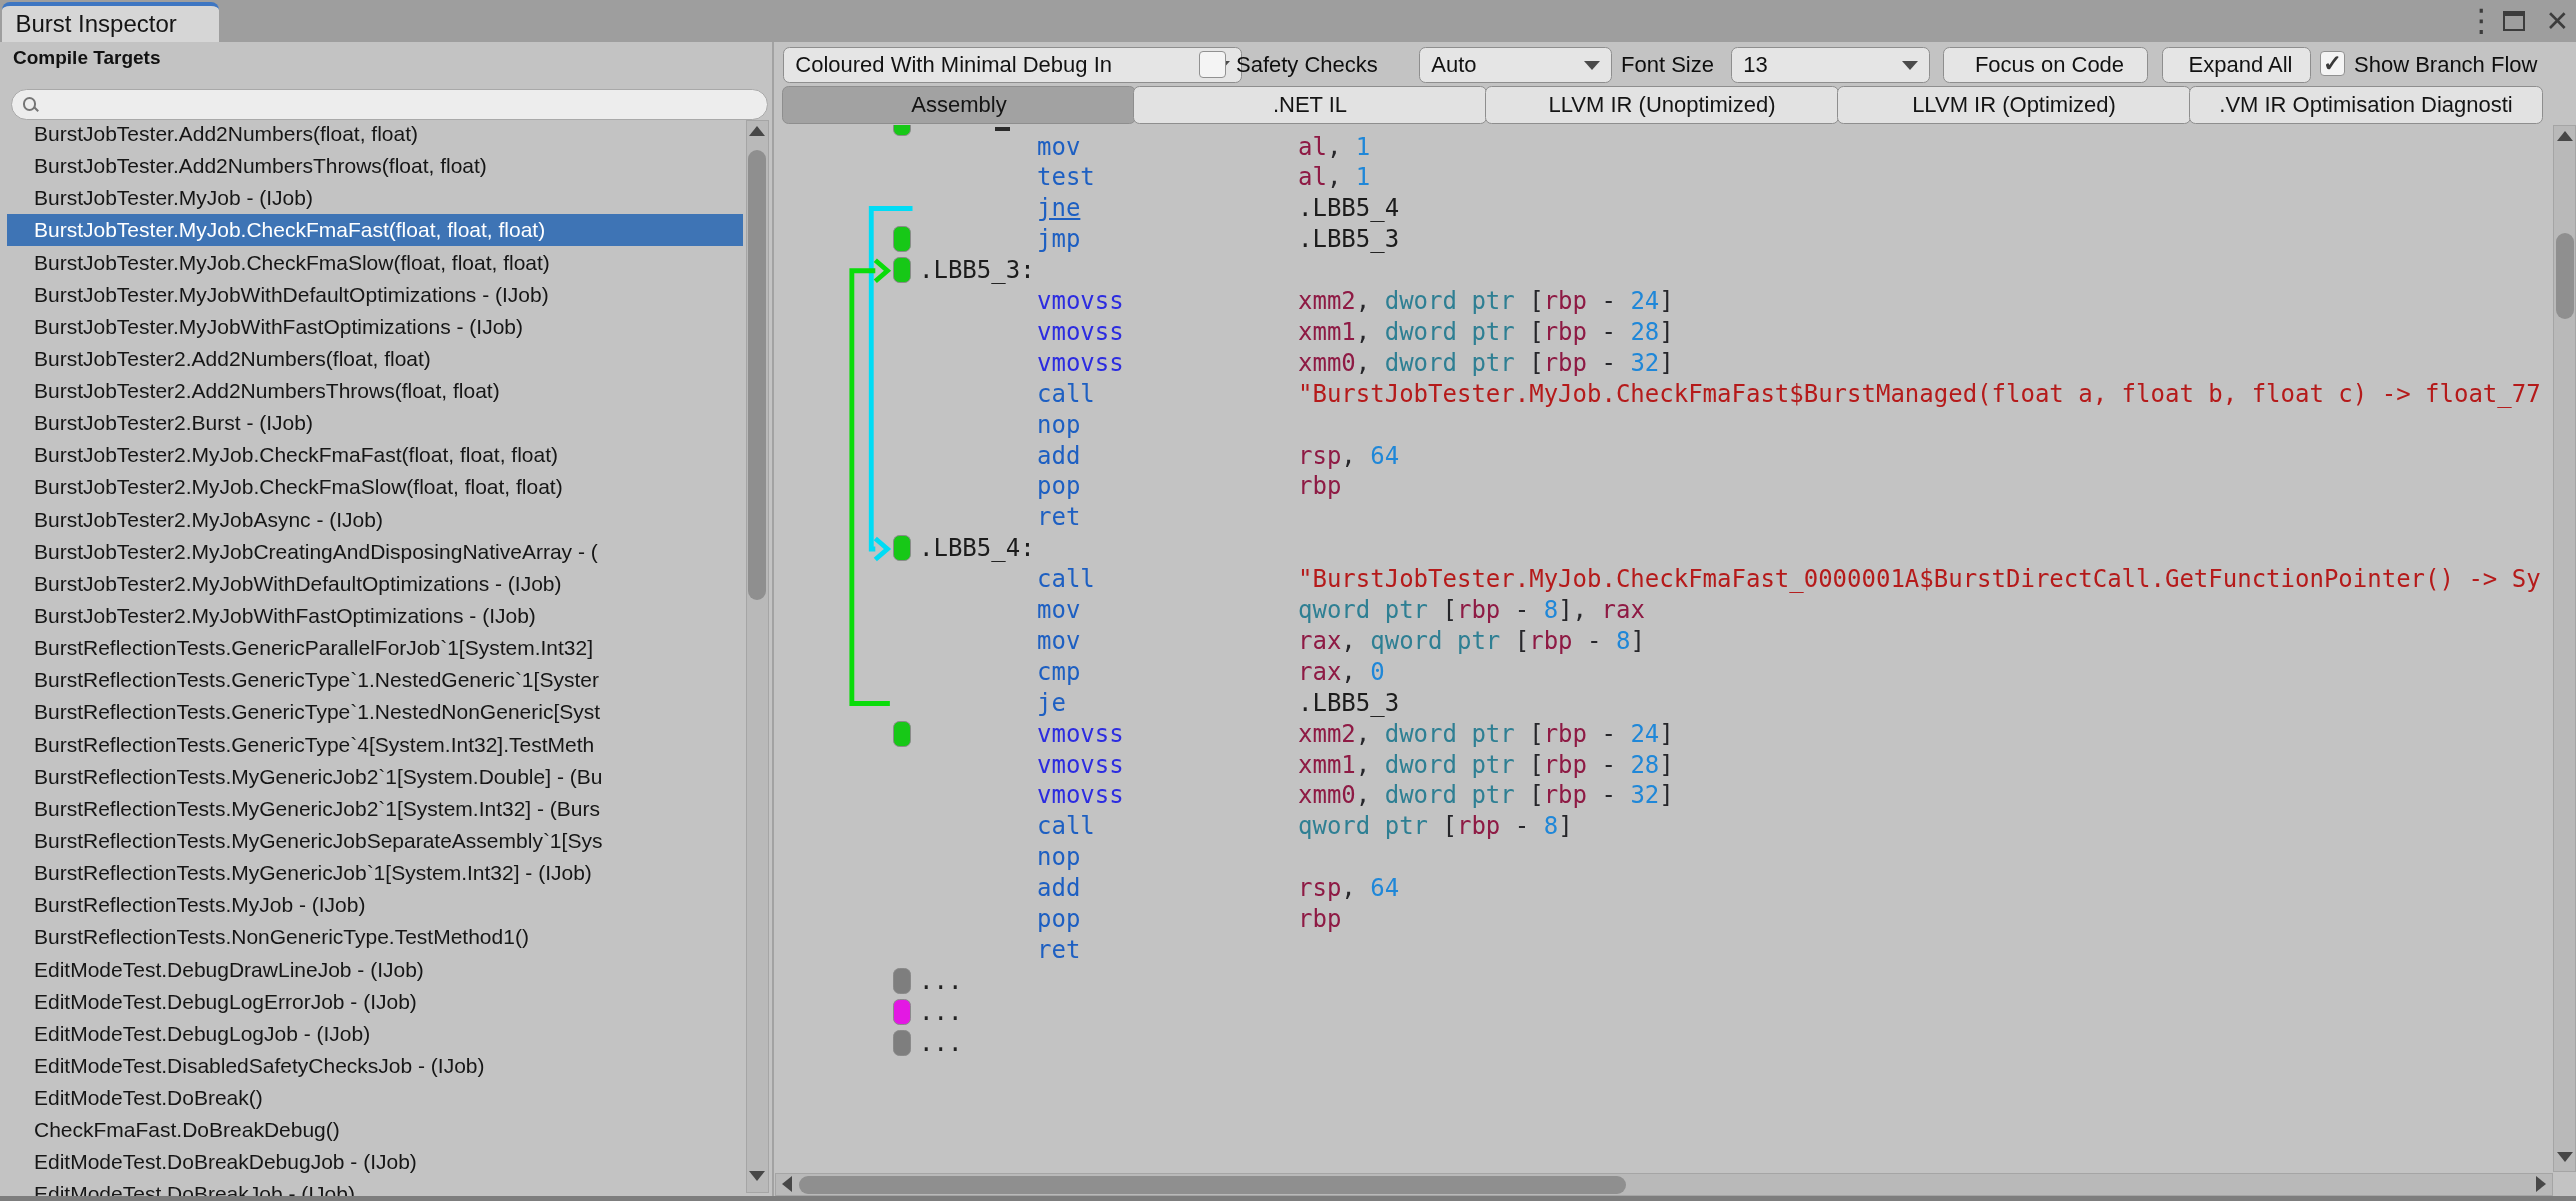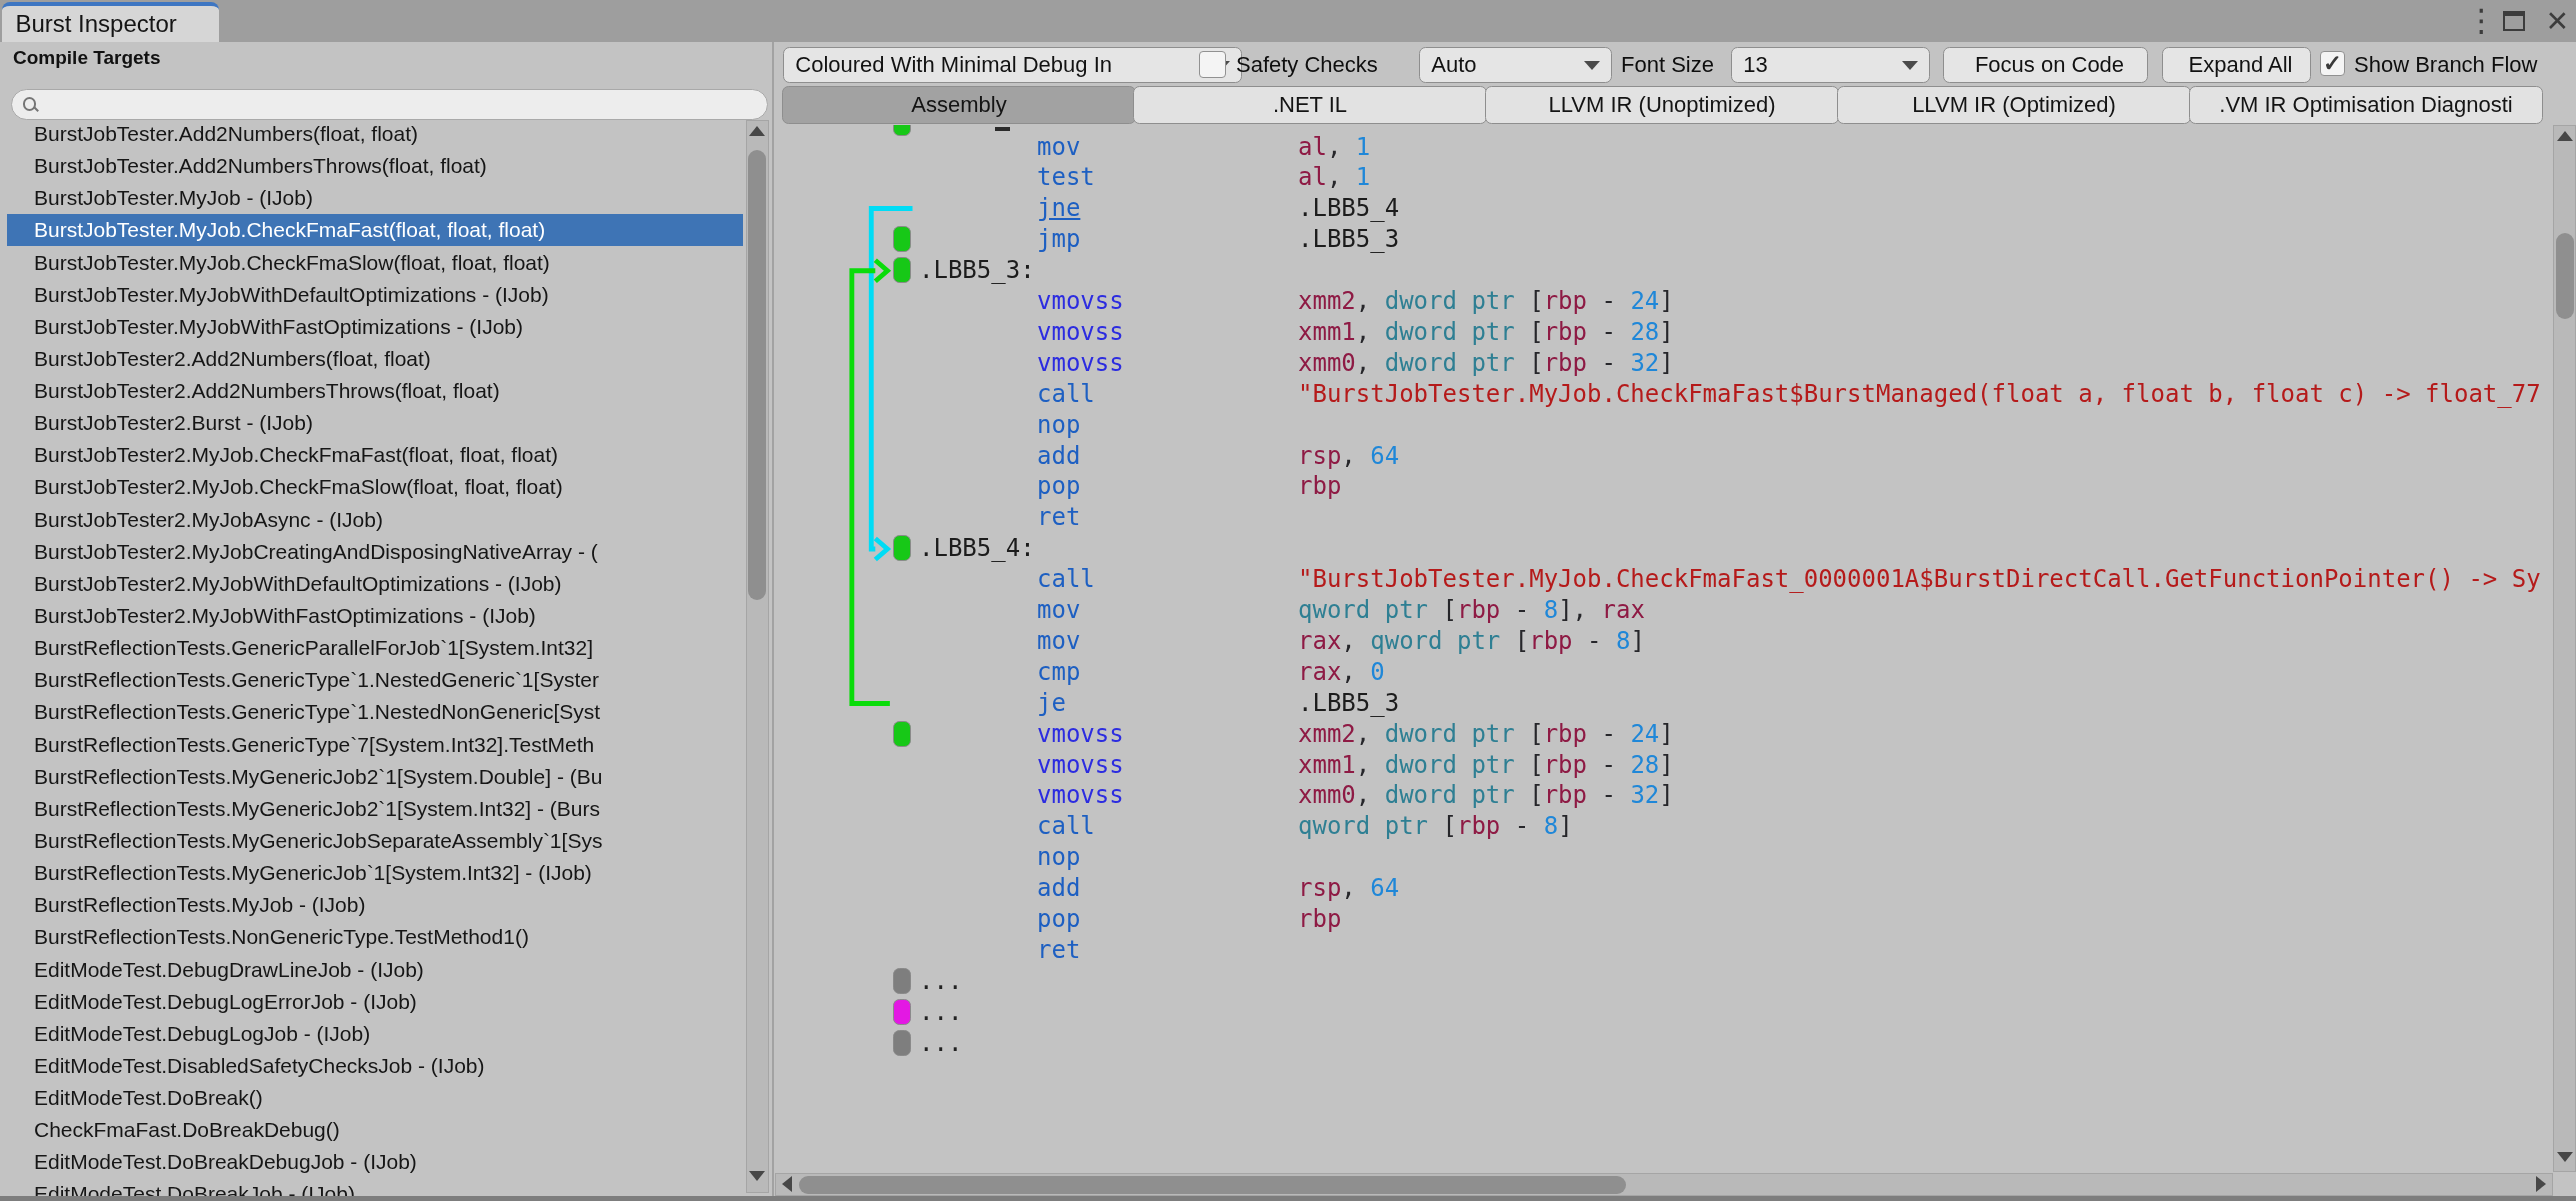--- a/index.html
+++ b/index.html
@@ -147,21 +147,21 @@
       <div class="list-row" style="top: 514px;">
         <span>BurstReflectionTests.GenericParallelForJob`1[System.Int32]</span>
       </div>
       <div class="list-row" style="top: 546px;">
         <span>BurstReflectionTests.GenericType`1.NestedGeneric`1[Syster</span>
       </div>
       <div class="list-row" style="top: 578px;">
         <span>BurstReflectionTests.GenericType`1.NestedNonGeneric[Syst</span>
       </div>
       <div class="list-row" style="top: 611px;">
-        <span>BurstReflectionTests.GenericType`7[System.Int32].TestMeth</span>
+        <span>BurstReflectionTests.GenericType`4[System.Int32].TestMeth</span>
       </div>
       <div class="list-row" style="top: 643px;">
         <span>BurstReflectionTests.MyGenericJob2`1[System.Double] - (Bu</span>
       </div>
       <div class="list-row" style="top: 675px;">
         <span>BurstReflectionTests.MyGenericJob2`1[System.Int32] - (Burs</span>
       </div>
       <div class="list-row" style="top: 707px;">
         <span>BurstReflectionTests.MyGenericJobSeparateAssembly`1[Sys</span>
       </div>

